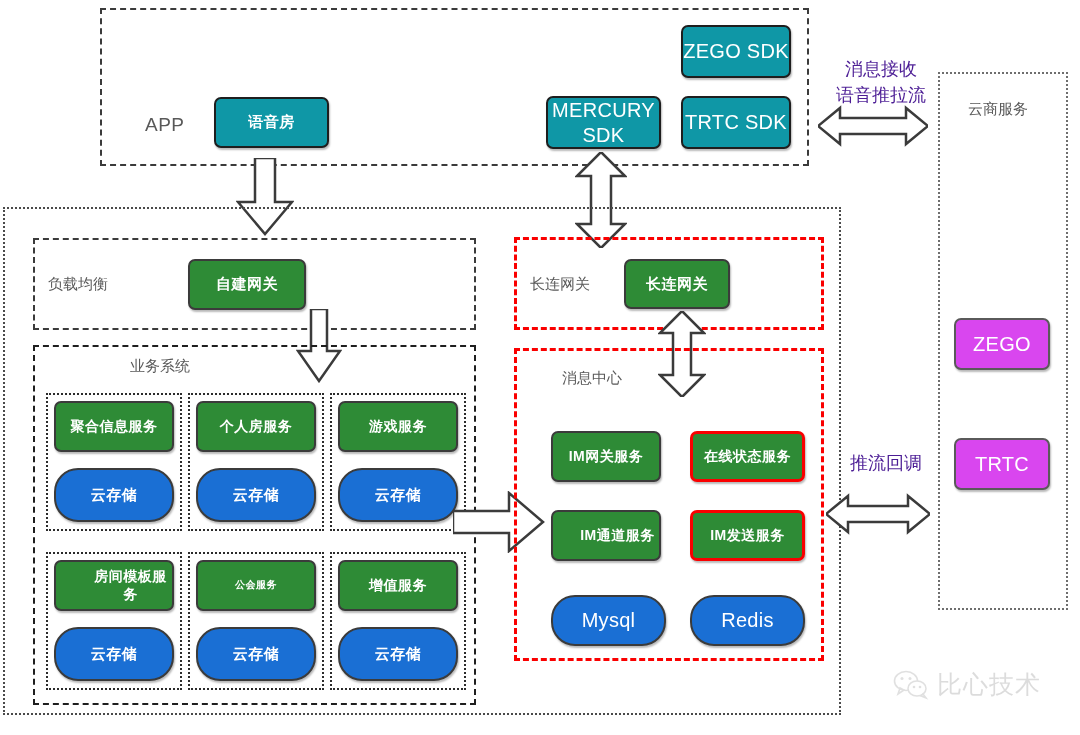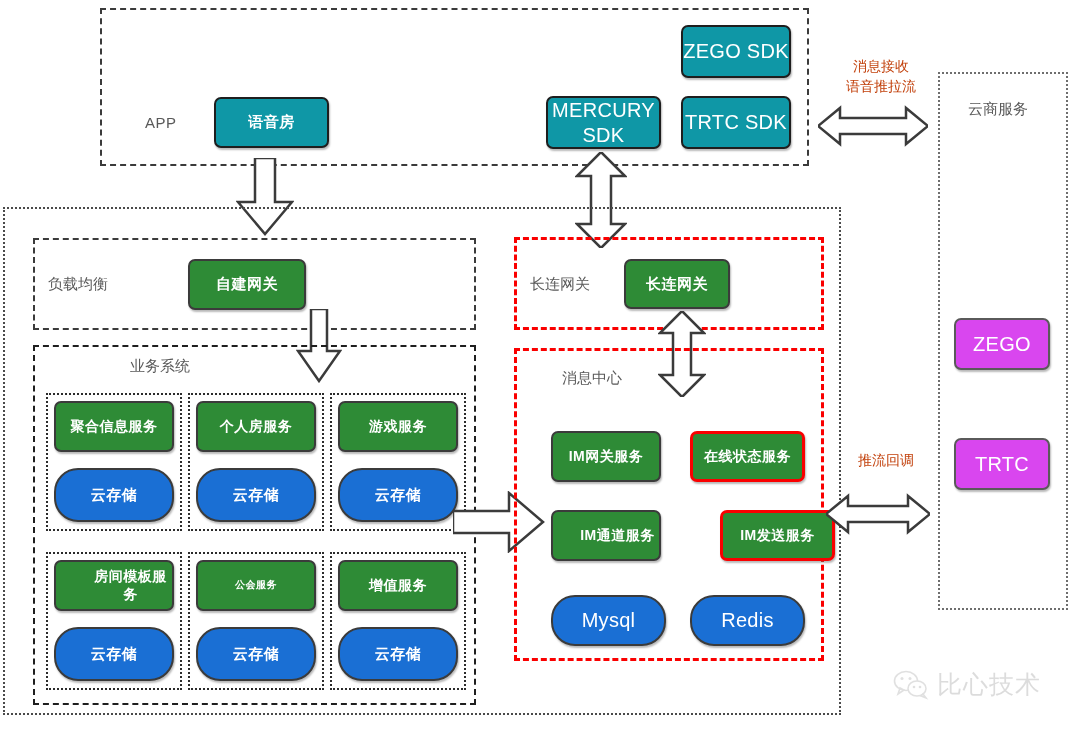--- a/index.html
+++ b/index.html
@@ -53,26 +53,26 @@
   .b-red-dash{border:3px dashed #fa0000;}
   .b-gray-dotted{border:2px dotted #6e6e6e;}
 
   .clabel{
     position:absolute;
     color:#595959;
     font-size:15px;
     white-space:nowrap;
     font-weight:normal;
   }
-  .clabel.latin{font-size:15px;letter-spacing:0.5px;}
+  .clabel.latin{font-size:19px;letter-spacing:0.5px;}
 
   .arrowlabel{
     position:absolute;
-    color:#c2410c;
-    font-size:14px;
+    color:#4c1d95;
+    font-size:18px;
     text-align:center;
     line-height:1.45;
     white-space:nowrap;
   }
 
   .arrowsvg{position:absolute;}
 
   
   #watermark{
     position:absolute;
@@ -178,21 +178,21 @@
     <polygon points="24,0 46,22 33,22 33,64 46,64 24,86 2,64 15,64 15,22 2,22" fill="#ffffff" stroke="#3b3b3b" stroke-width="2.5" stroke-linejoin="miter"></polygon>
   </svg>
 
   <div class="container b-red-dash" style="left:514px;top:348px;width:310px;height:313px;"></div>
   <div class="clabel" style="left:562px;top:369px;">消息中心</div>
 
   <div class="nodebox green" style="left:551px;top:431px;width:110px;height:51px;font-size:14px;">IM网关服务</div>
   <div class="nodebox green redoutline" style="left:690px;top:431px;width:115px;height:51px;font-size:14px;">在线状态服务</div>
 
   <div class="nodebox green" style="left:551px;top:510px;width:110px;height:51px;font-size:14px;padding-left:23px;">IM通道服务</div>
-  <div class="nodebox green redoutline" style="left:690px;top:510px;width:115px;height:51px;font-size:14px;margin-left:30px;">IM发送服务</div>
+  <div class="nodebox green redoutline" style="left:690px;top:510px;width:115px;height:51px;font-size:14px;">IM发送服务</div>
 
   <div class="nodebox blue latin" style="left:551px;top:595px;width:115px;height:51px;">Mysql</div>
   <div class="nodebox blue latin" style="left:690px;top:595px;width:115px;height:51px;">Redis</div>
 
   <div class="arrowlabel" style="left:836px;top:450px;width:100px;">
     <div>推流回调</div>
   </div>
   <svg class="arrowsvg" style="left:826px;top:492px;" width="104" height="44" viewBox="0 0 104 44">
     <polygon points="0,22 22,4 22,14 82,14 82,4 104,22 82,40 82,30 22,30 22,40" fill="#ffffff" stroke="#3b3b3b" stroke-width="2.5" stroke-linejoin="miter"></polygon>
   </svg>

